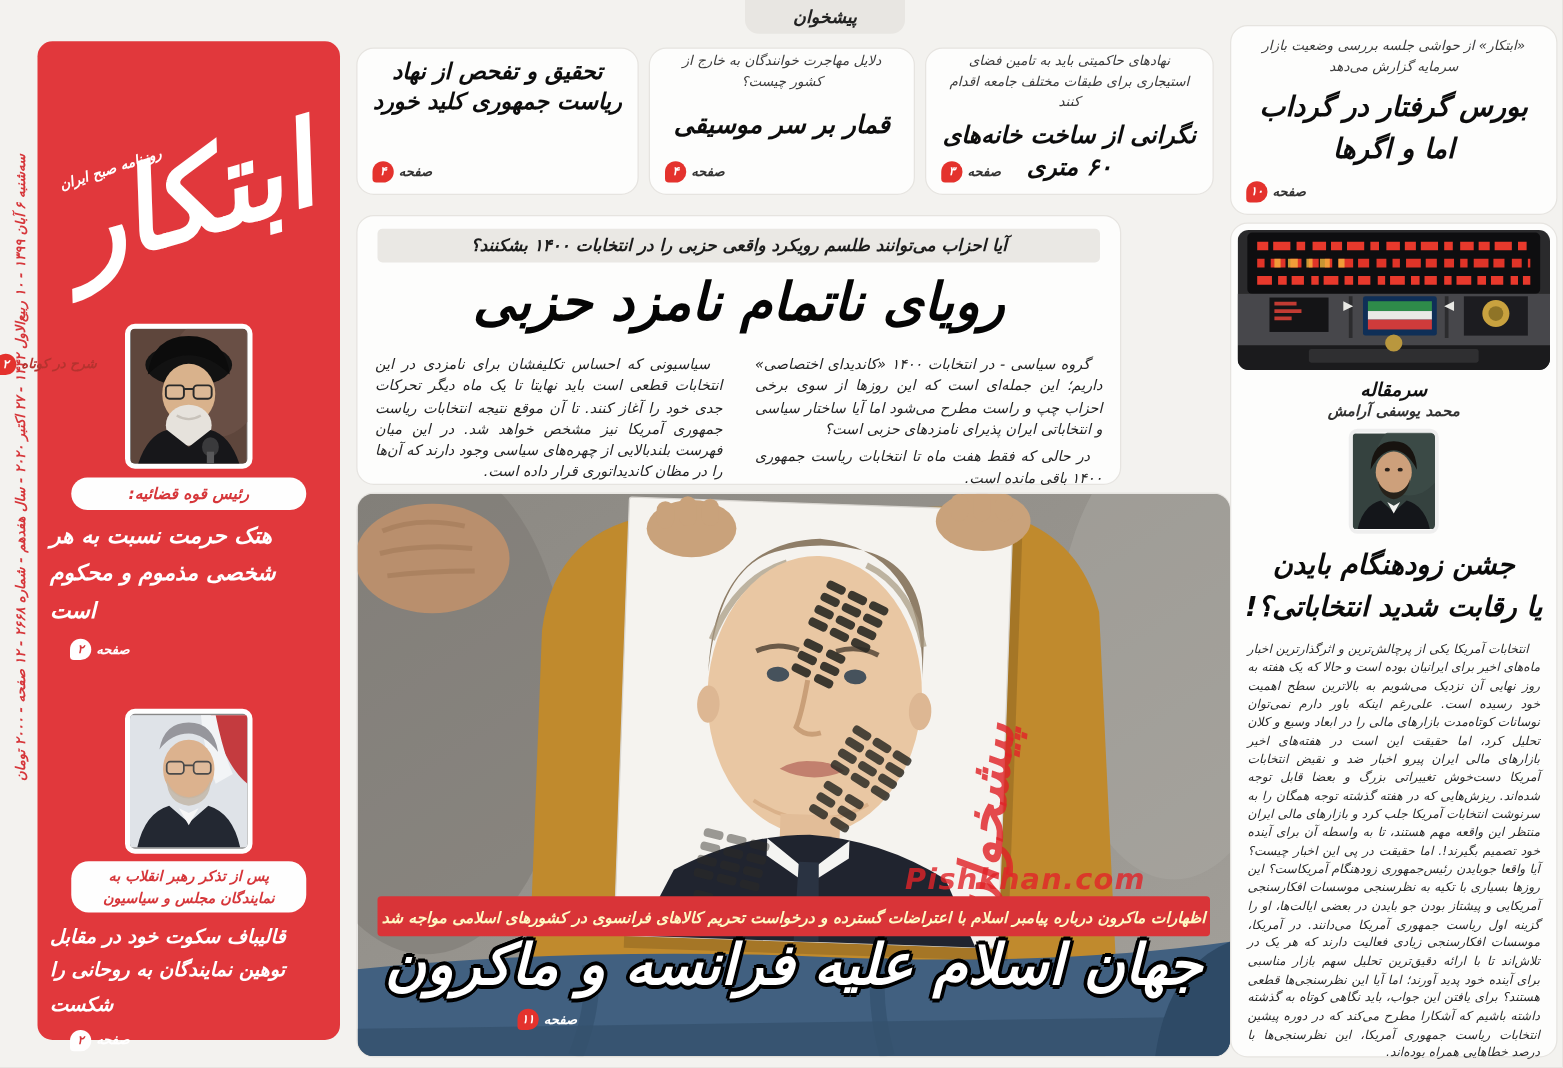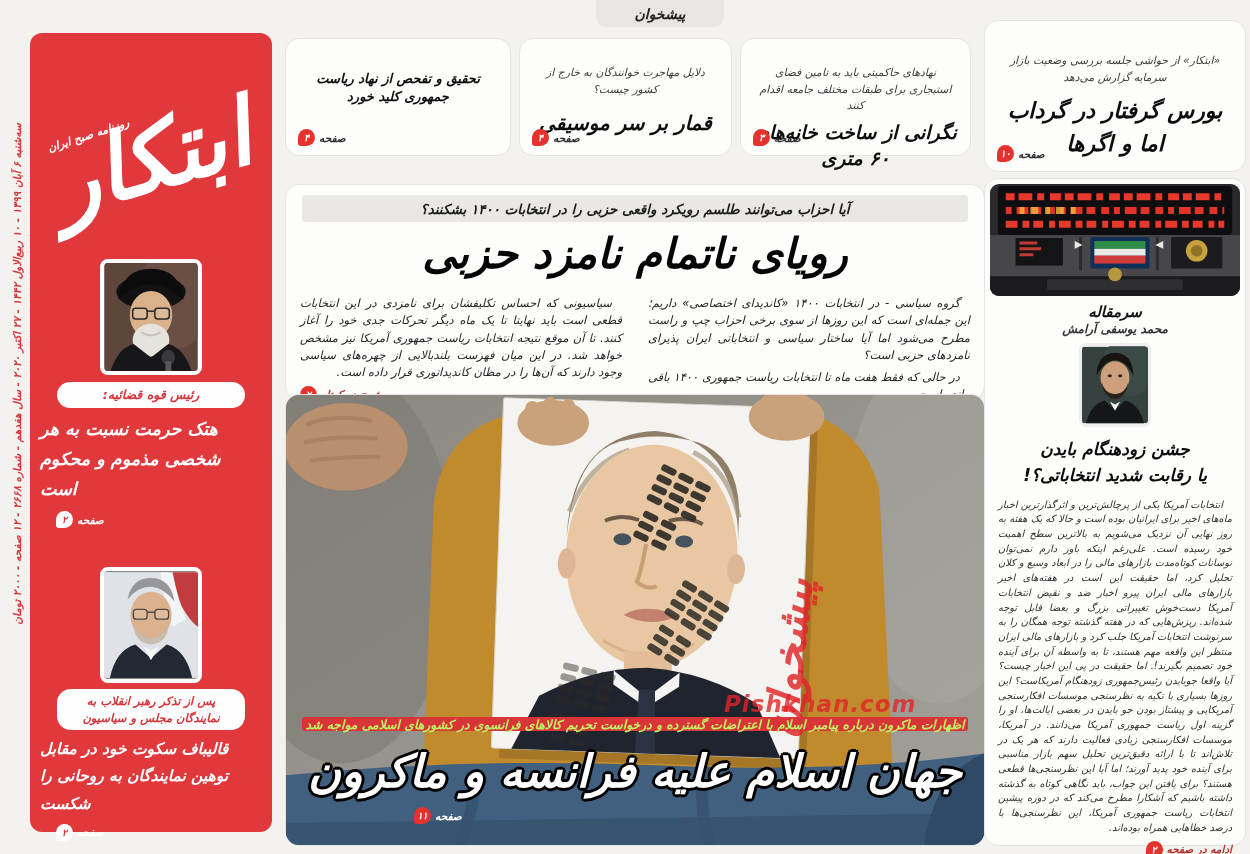--- a/index.html
+++ b/index.html
@@ -6,21 +6,21 @@
   #page{position:relative;width:1250px;height:854px;background:#f3f2ef;overflow:hidden;
         font-family:"DejaVu Sans",sans-serif;direction:rtl;font-style:italic;}
   .card{position:absolute;background:#fdfdfc;border:1px solid #e6e4e0;border-radius:14px;box-sizing:border-box;}
 
   
   .pk-tab{position:absolute;left:596px;top:0;width:128px;height:27px;background:#e8e6e2;
           border-radius:0 0 11px 11px;display:flex;align-items:center;justify-content:center;
           font-size:14px;font-weight:bold;color:#222;}
 
   
-  .tbox{padding:26px 12px 8px;}
+  .tbox{padding:2px 12px 8px;}
   .tbox .kicker{font-size:10.8px;color:#3c3c3c;text-align:center;line-height:1.55;}
   .tbox .hl{font-weight:bold;color:#0d0d0d;text-align:center;line-height:1.35;margin-top:5px;}
   .badge{display:inline-flex;align-items:center;gap:4px;font-size:10.5px;font-weight:bold;color:#333;direction:rtl;}
   .badge .num{width:17px;height:17px;border-radius:50% 50% 50% 18%;background:#e4322d;color:#fff;
               display:inline-flex;align-items:center;justify-content:center;font-size:9.5px;}
   .tbox .badge{position:absolute;left:12px;bottom:9px;}
 
   
   .rail{position:absolute;left:30px;top:33px;width:242px;height:799px;background:#e1383c;border-radius:12px;}
   .tagline{position:absolute;left:16px;top:96px;color:#fff;font-size:11px;font-weight:bold;
@@ -45,41 +45,41 @@
   .lead-body{position:absolute;left:14px;right:14px;top:110px;height:122px;column-count:2;column-gap:26px;
              font-size:11.5px;line-height:1.5;text-align:justify;color:#242424;}
   .lead-body p{margin:0 0 5px;text-indent:10px;}
   .marker{font-size:11px;font-weight:bold;color:#b5332f;text-align:left;direction:rtl;}
   .marker .badge{color:#b5332f;}
 
   
   .photo-card{overflow:hidden;padding:0;}
   .photo-scene{position:absolute;inset:0;}
   .photo-scene svg{display:block;width:100%;height:100%;}
-  .photo-caption{position:absolute;left:16px;right:16px;top:322px;height:14px;background:#d93438;border-radius:3px;
-                 display:flex;align-items:center;justify-content:center;color:#bef264;font-size:12.4px;font-weight:bold;}
+  .photo-caption{position:absolute;left:16px;right:16px;top:322px;height:32px;background:#d93438;border-radius:3px;
+                 display:flex;align-items:center;justify-content:center;color:#fef9c3;font-size:12.4px;font-weight:bold;}
   .photo-title{position:absolute;left:0;right:0;top:350px;text-align:center;color:#fff;font-size:45px;font-weight:bold;
                text-shadow:2px 2px 0 #000,-2px 2px 0 #000,2px -2px 0 #000,-2px -2px 0 #000,
                            0 3px 0 #000,0 -3px 0 #000,3px 0 0 #000,-3px 0 0 #000;}
   .photo-badge{position:absolute;left:128px;top:412px;color:#fff;}
   .photo-badge .num{background:#e4322d;color:#fff;}
   .wm-fa{position:absolute;left:428px;top:232px;width:150px;text-align:center;font-size:44px;font-weight:bold;
          color:rgba(225,35,40,.82);transform:rotate(-84deg);}
   .wm-en{position:absolute;left:438px;top:296px;font-size:23px;font-weight:bold;color:rgba(225,35,40,.8);
          direction:ltr;letter-spacing:1px;}
 
   
   .rcol{display:flex;flex-direction:column;align-items:center;}
   .stock{width:calc(100% - 10px);height:112px;margin-top:5px;border-radius:9px;overflow:hidden;flex:none;}
   .stock svg{display:block;width:100%;height:100%;}
   .ed-label{margin-top:7px;font-size:15px;font-weight:bold;color:#111;}
   .ed-author{margin-top:1px;font-size:12px;font-weight:bold;color:#333;}
   .ed-photo{width:66px;height:78px;margin-top:7px;border:3px solid #eee;border-radius:7px;overflow:hidden;flex:none;}
   .ed-photo svg{display:block;width:100%;height:100%;}
-  .ed-hl{margin-top:9px;text-align:center;font-size:17px;font-weight:bold;color:#0b0b0b;line-height:1.55;}
+  .ed-hl{margin-top:9px;text-align:center;font-size:22px;font-weight:bold;color:#0b0b0b;line-height:1.55;}
   .ed-body{margin:9px 13px 0;font-size:9.8px;line-height:1.5;text-align:justify;color:#2b2b2b;text-indent:9px;}
   .ed-marker{align-self:flex-start;margin:5px 13px 0;}
 </style>
 </head>
 <body>
 
 <div id="page">
 
   <div class="pk-tab">
     <span>پیشخوان</span>
@@ -136,21 +136,21 @@
       <div class="side-pill" style="font-size:11.5px;">پس از تذکر رهبر انقلاب به نمایندگان مجلس و سیاسیون</div>
       <div class="side-hl" style="font-size:15.5px;line-height:1.75;">قالیباف سکوت خود در مقابل توهین نمایندگان به روحانی را شکست</div>
       <div class="badge badge-light">
         <span>صفحه</span>
         <span class="num">۲</span>
       </div>
     </div>
   </div>
 
   <div class="card tbox" style="left:285px;top:38px;width:226px;height:118px;">
-    <div class="hl" style="font-size:13px;">تحقیق و تفحص از نهاد ریاست جمهوری کلید خورد</div>
+    <div class="hl" style="font-size:18px;">تحقیق و تفحص از نهاد ریاست جمهوری کلید خورد</div>
     <div class="badge">
       <span>صفحه</span>
       <span class="num">۴</span>
     </div>
   </div>
 
   <div class="card tbox" style="left:519px;top:38px;width:213px;height:118px;">
     <div class="kicker">دلایل مهاجرت خوانندگان به خارج از کشور چیست؟</div>
     <div class="hl" style="font-size:20px;margin-top:12px;">قمار بر سر موسیقی</div>
     <div class="badge">
@@ -170,21 +170,21 @@
 
   <div class="card tbox" style="left:984px;top:20px;width:262px;height:152px;">
     <div class="kicker" style="margin-top:6px;">«ابتکار» از حواشی جلسه بررسی وضعیت بازار سرمایه گزارش می‌دهد</div>
     <div class="hl" style="font-size:22px;margin-top:8px;line-height:1.5;">بورس گرفتار در گرداب اما و اگرها</div>
     <div class="badge">
       <span>صفحه</span>
       <span class="num">۱۰</span>
     </div>
   </div>
 
-  <div class="card" style="left:285px;top:172px;width:700px;height:216px;margin-top:12px;">
+  <div class="card" style="left:285px;top:172px;width:612px;height:216px;">
     <div class="lead-kicker">آیا احزاب می‌توانند طلسم رویکرد واقعی حزبی را در انتخابات ۱۴۰۰ بشکنند؟</div>
     <div class="lead-hl">رویای ناتمام نامزد حزبی</div>
     <div class="lead-body">
       <p>گروه سیاسی - در انتخابات ۱۴۰۰ «کاندیدای اختصاصی» داریم؛ این جمله‌ای است که این روزها از سوی برخی احزاب چپ و راست مطرح می‌شود اما آیا ساختار سیاسی و انتخاباتی ایران پذیرای نامزدهای حزبی است؟</p>
       <p>در حالی که فقط هفت ماه تا انتخابات ریاست جمهوری ۱۴۰۰ باقی مانده است.</p>
       <p>سیاسیونی که احساس تکلیفشان برای نامزدی در این انتخابات قطعی است باید نهایتا تا یک ماه دیگر تحرکات جدی خود را آغاز کنند. تا آن موقع نتیجه انتخابات ریاست جمهوری آمریکا نیز مشخص خواهد شد. در این میان فهرست بلندبالایی از چهره‌های سیاسی وجود دارند که آن‌ها را در مظان کاندیداتوری قرار داده است.</p>
       <div class="marker">
         <span class="badge" style="color:#b5332f;">
           <span>شرح در کوتاه</span>
           <span class="num">۲</span>

